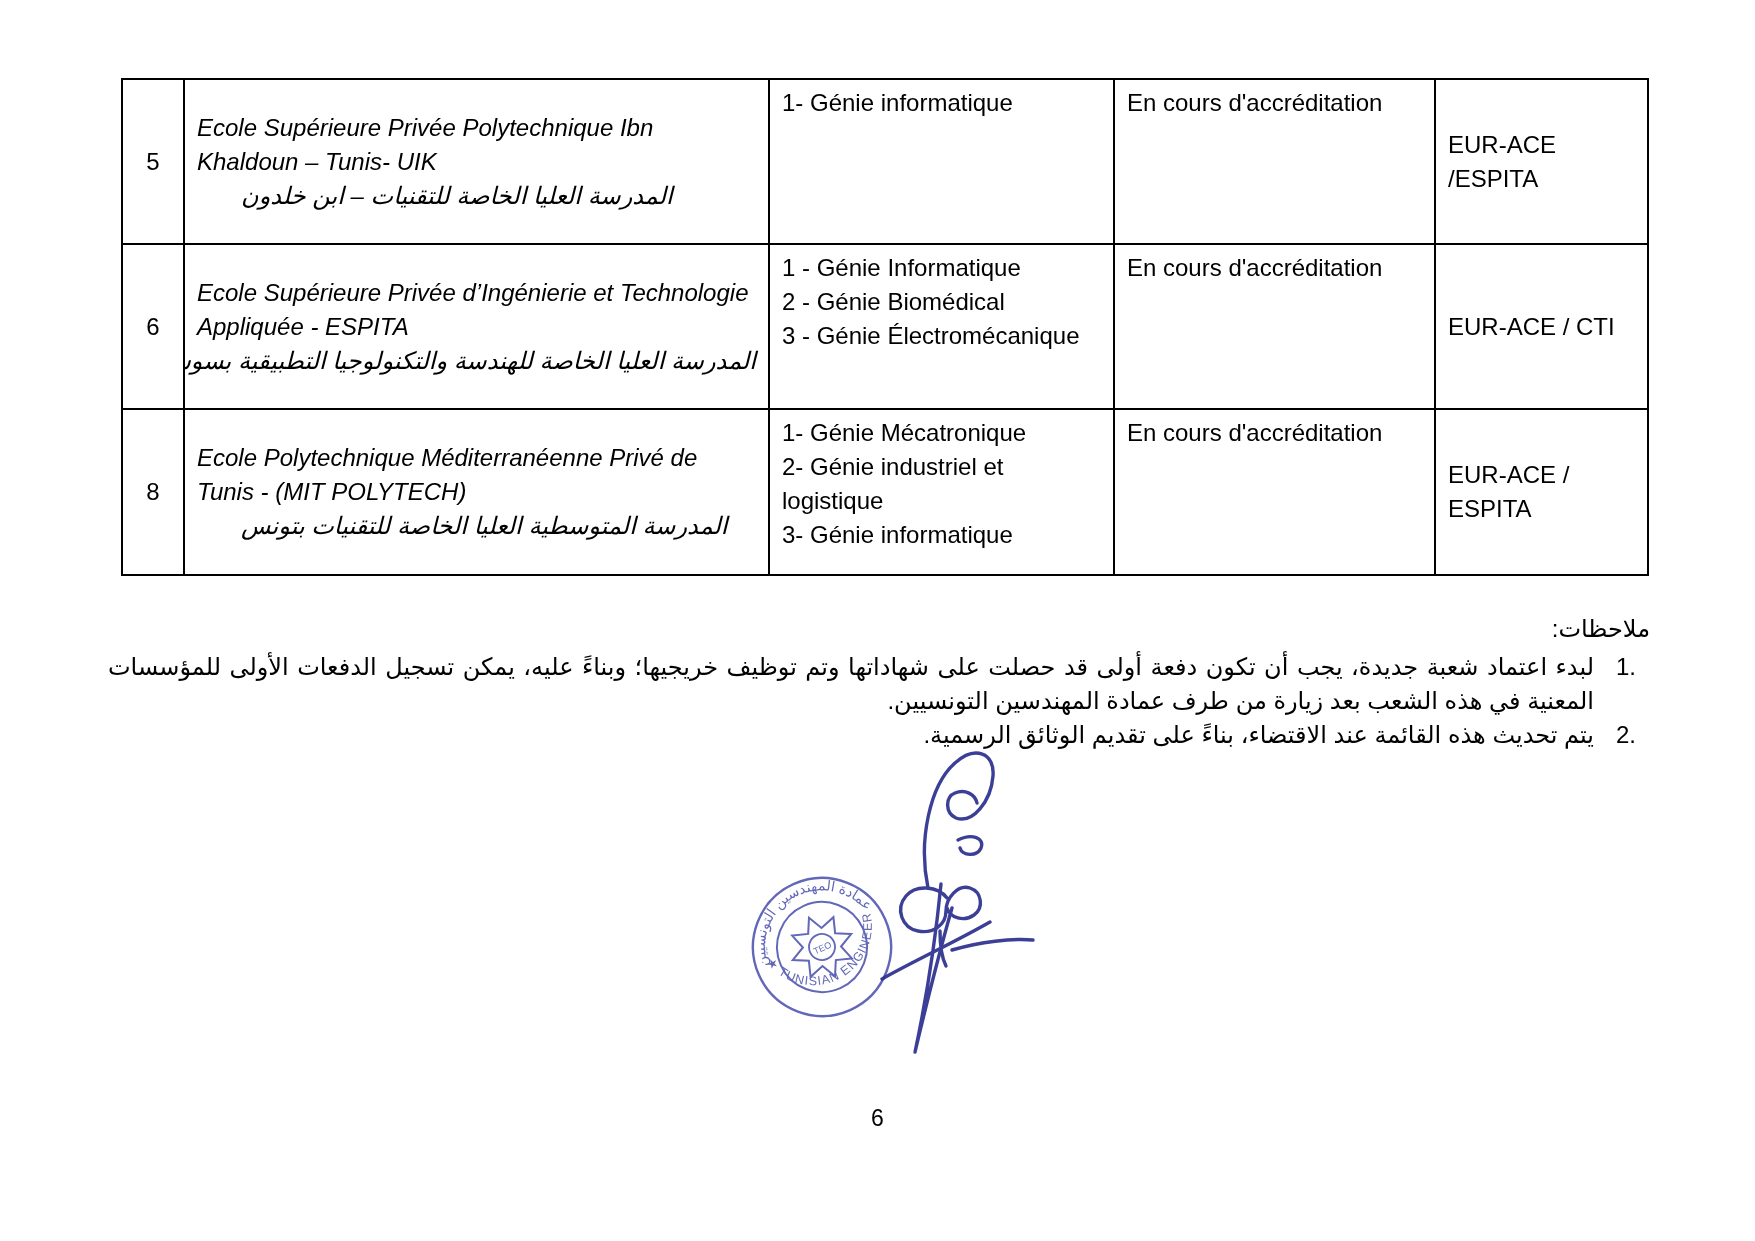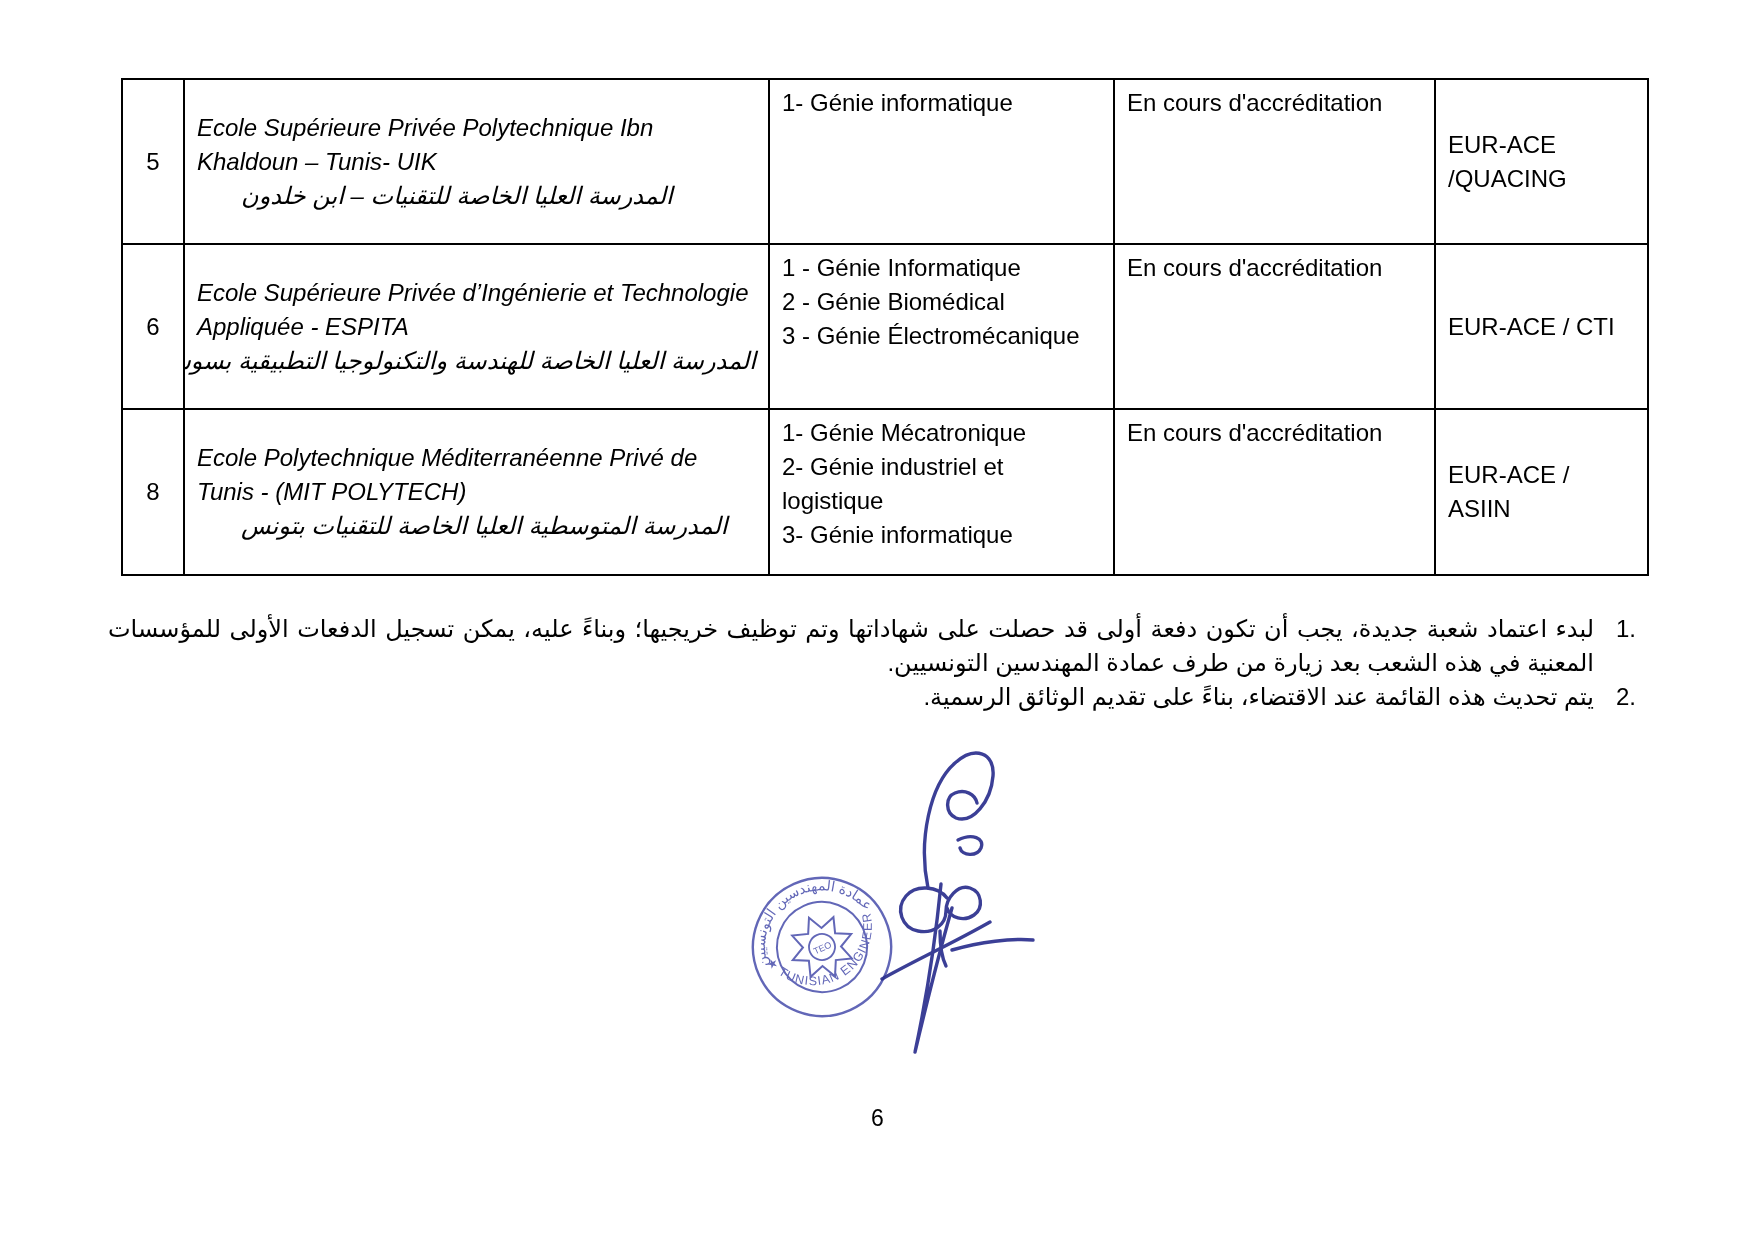--- a/index.html
+++ b/index.html
@@ -74,21 +74,21 @@
       <tr style="height:165px">
         <td class="c-num">5</td>
         <td class="c-school">
           <div class="prelines">Ecole Supérieure Privée Polytechnique Ibn
 Khaldoun – Tunis- UIK</div>
           <div class="ar-line">المدرسة العليا الخاصة للتقنيات – ابن خلدون</div>
         </td>
         <td class="c-prog prelines">1- Génie informatique</td>
         <td class="c-stat">En cours d'accréditation</td>
         <td class="c-body prelines">EUR-ACE
-/QUACING</td>
+/ESPITA</td>
       </tr>
       <tr style="height:165px">
         <td class="c-num">6</td>
         <td class="c-school">
           <div class="prelines">Ecole Supérieure Privée d’Ingénierie et Technologie
 Appliquée - ESPITA</div>
           <div class="ar-line">المدرسة العليا الخاصة للهندسة والتكنولوجيا التطبيقية بسوسة</div>
         </td>
         <td class="c-prog prelines">1 - Génie Informatique
 2 - Génie Biomédical
@@ -101,26 +101,27 @@
         <td class="c-school">
           <div class="prelines">Ecole Polytechnique Méditerranéenne Privé de
 Tunis - (MIT POLYTECH)</div>
           <div class="ar-line"> المدرسة المتوسطية العليا الخاصة للتقنيات بتونس</div>
         </td>
         <td class="c-prog prelines">1- Génie Mécatronique
 2- Génie industriel et
 logistique
 3- Génie informatique</td>
         <td class="c-stat">En cours d'accréditation</td>
-        <td class="c-body prelines">EUR-ACE / ASIIN</td>
+        <td class="c-body prelines">EUR-ACE / ESPITA</td>
       </tr>
     </tbody>
   </table>
 
   <div class="notes">
+    <div class="notes-heading">ملاحظات:</div>
     <div class="note-item">
       <span class="note-marker">1.</span>
       <span class="note-text">لبدء اعتماد شعبة جديدة، يجب أن تكون دفعة أولى قد حصلت على شهاداتها وتم توظيف خريجيها؛ وبناءً عليه، يمكن تسجيل الدفعات الأولى للمؤسسات المعنية في هذه الشعب بعد زيارة من طرف عمادة المهندسين التونسيين.</span>
     </div>
     <div class="note-item">
       <span class="note-marker">2.</span>
       <span class="note-text">يتم تحديث هذه القائمة عند الاقتضاء، بناءً على تقديم الوثائق الرسمية.</span>
     </div>
   </div>
 

